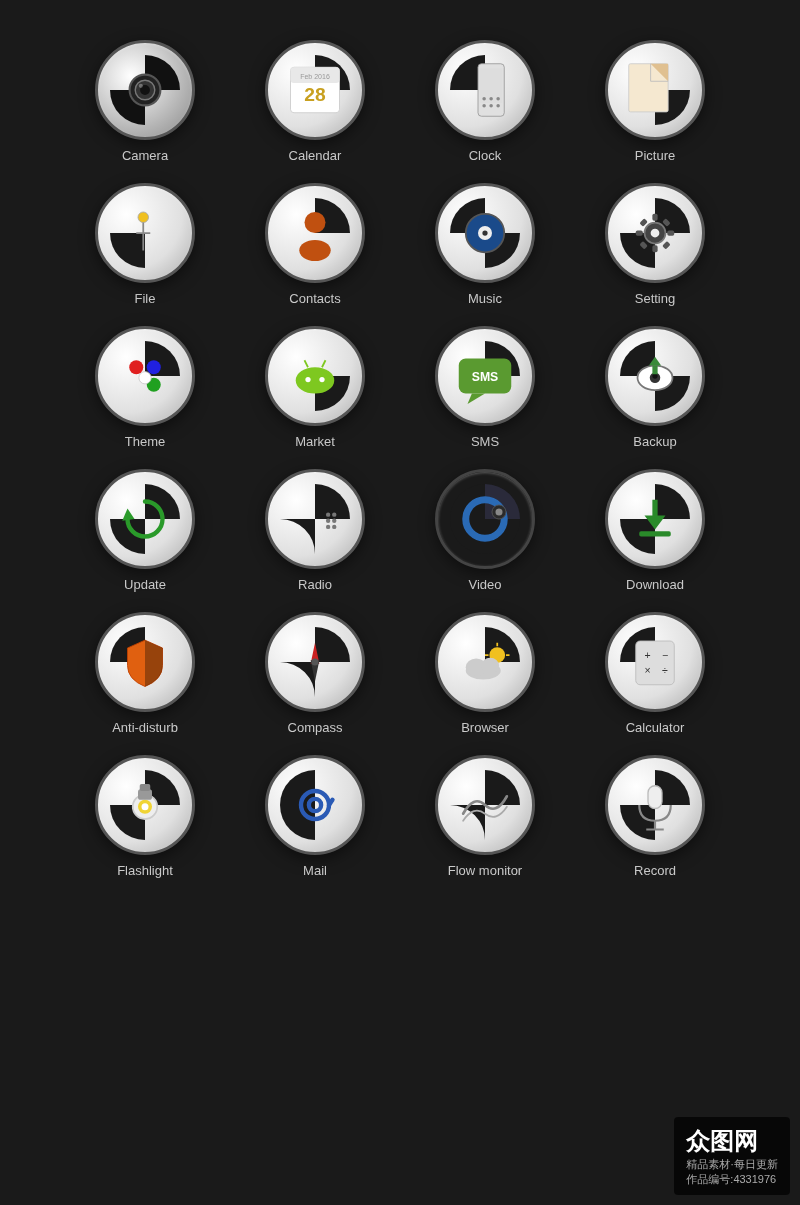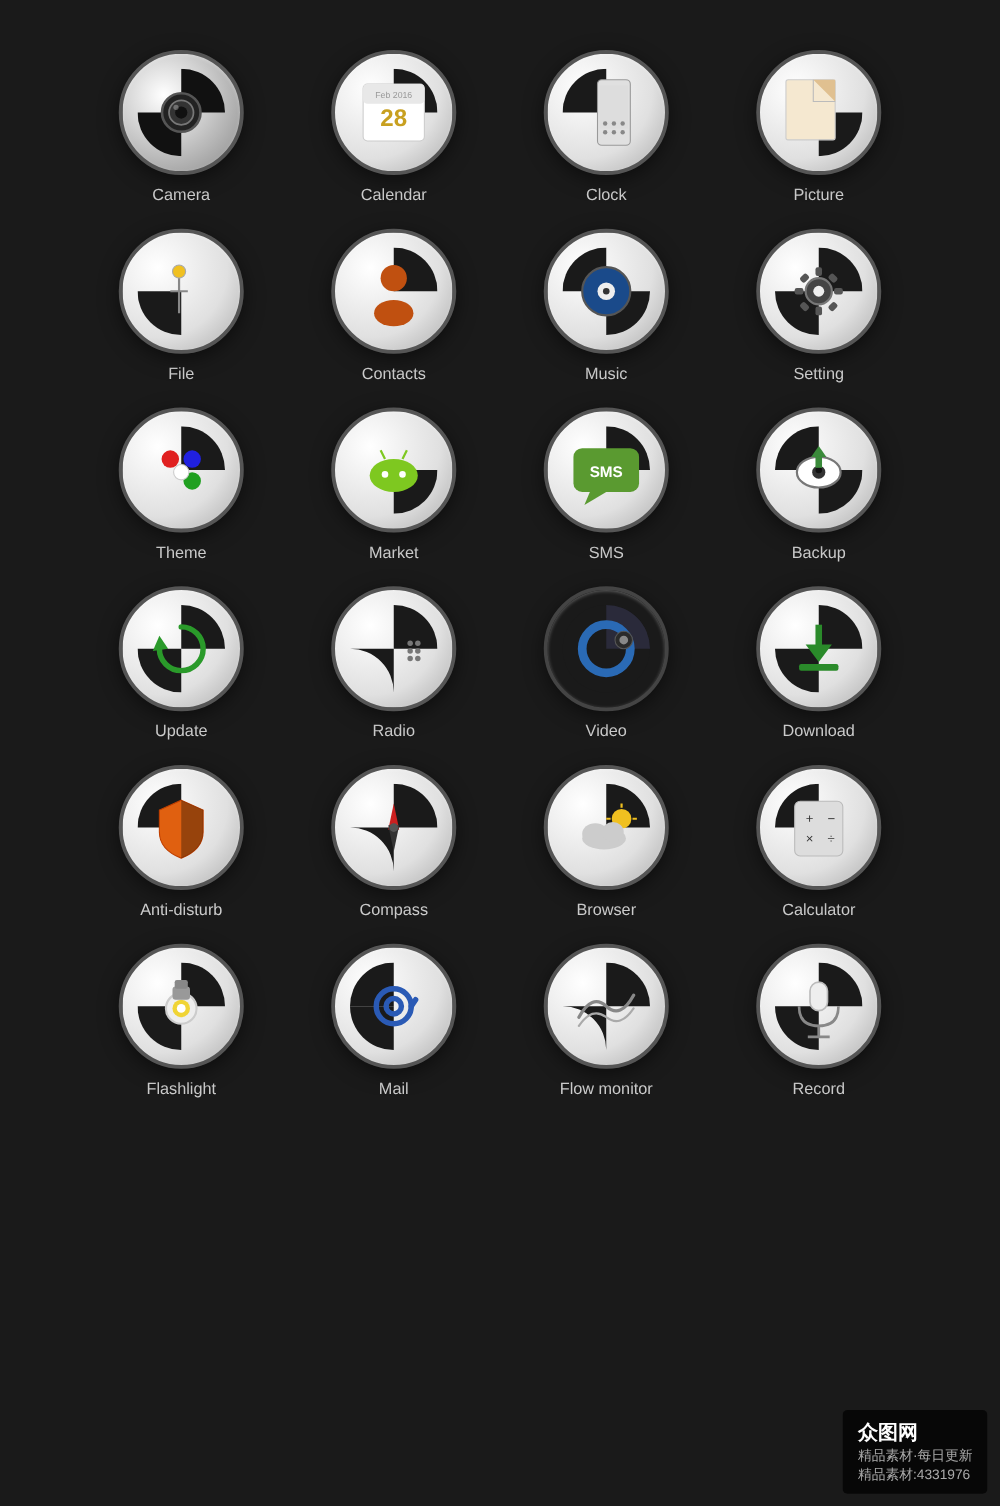--- a/index.html
+++ b/index.html
@@ -48,21 +48,21 @@
     .watermark {
       position: fixed;
       bottom: 10px;
       right: 10px;
       background: rgba(0,0,0,0.7);
       color: white;
       padding: 8px 12px;
       font-size: 14px;
       border-radius: 4px;
     }
-    .watermark .big { font-size: 16px; font-weight: bold; }
+    .watermark .big { font-size: 24px; font-weight: bold; }
     .watermark .small { font-size: 11px; color: #aaa; }
 
     
     .icon-circle svg {
       width: 70px;
       height: 70px;
     }
   </style>
 </head>
 <body>
@@ -433,14 +433,14 @@
       </svg>
     </div>
     <span class="icon-label">Record</span>
   </div>
 
 </div>
 
 <div class="watermark">
   <div class="big">众图网</div>
   <div class="small">精品素材·每日更新</div>
-  <div class="small">精品素材:4331976</div>
+  <div class="small">作品编号:4331976</div>
 </div>
 
 </body></html>

